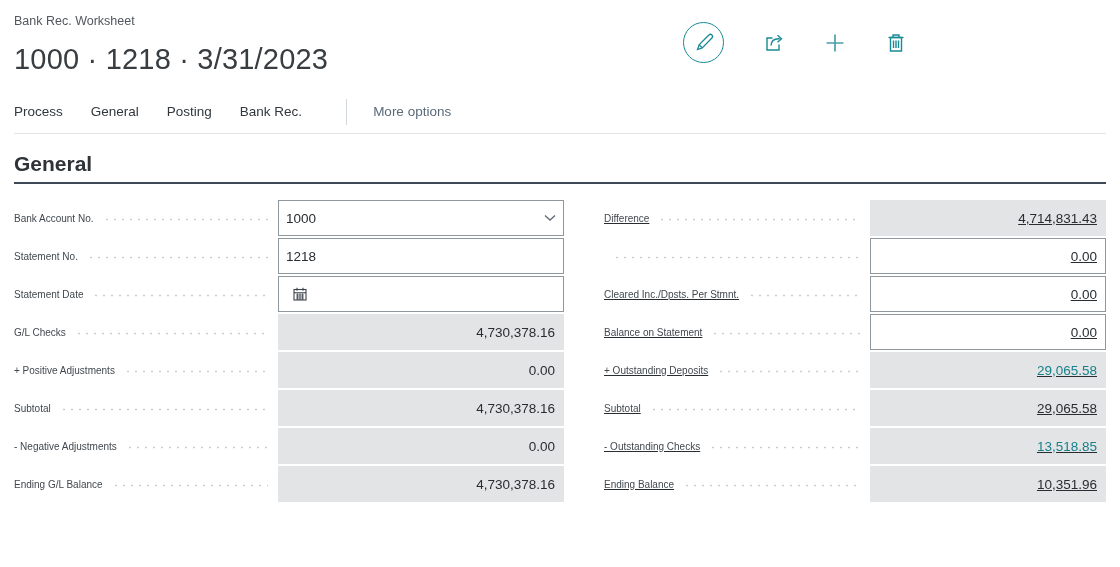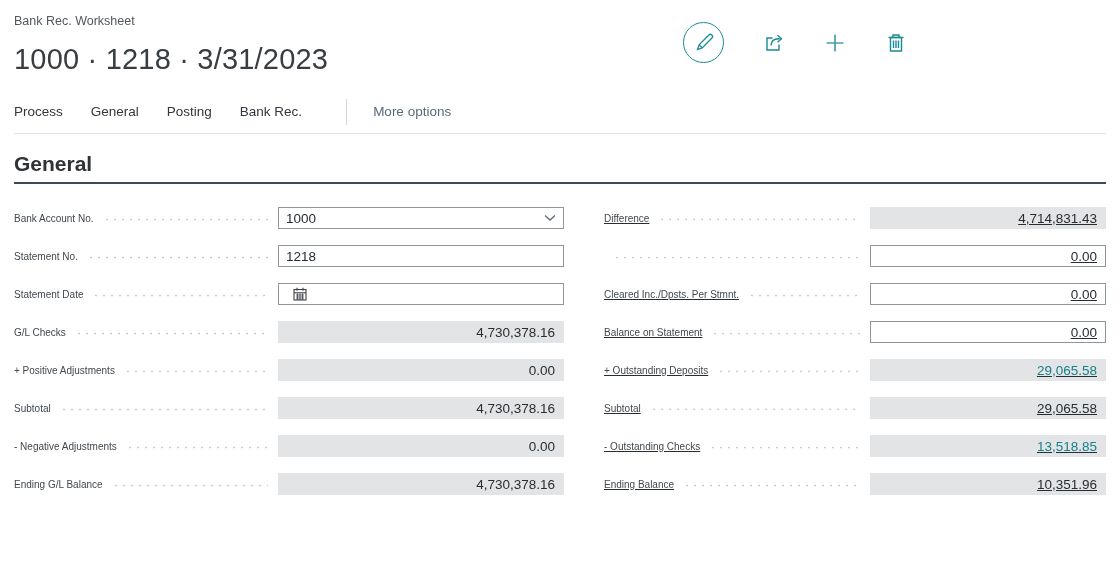--- a/index.html
+++ b/index.html
@@ -87,21 +87,21 @@
   .row { display: flex; align-items: center; height: 28px; margin-bottom: 10px; }
   .flabel { font-size: 10px; color: #41484e; white-space: nowrap; flex: none; }
   .leader {
     flex: 1; height: 3px; align-self: center;
     margin: 2px 10px 0 9px;
     background-image: radial-gradient(circle, #c7ccd1 1px, transparent 1.15px);
     background-size: 8px 3px;
     background-repeat: repeat-x;
     background-position: left center;
   }
-  .field { flex: none; width: 286px; height: 22px; font-size: 13.5px; }
+  .field { flex: none; width: 286px; height: 36px; font-size: 13.5px; }
   .col-right .field { width: 236px; }
 
   .field.ro {
     background: #e3e4e5;
     display: flex; align-items: center; justify-content: flex-end;
     padding: 0 9px;
   }
   .field.ro span { color: #282d32; }
   .field.ro.link span { color: #17818b; cursor: pointer; }
 

